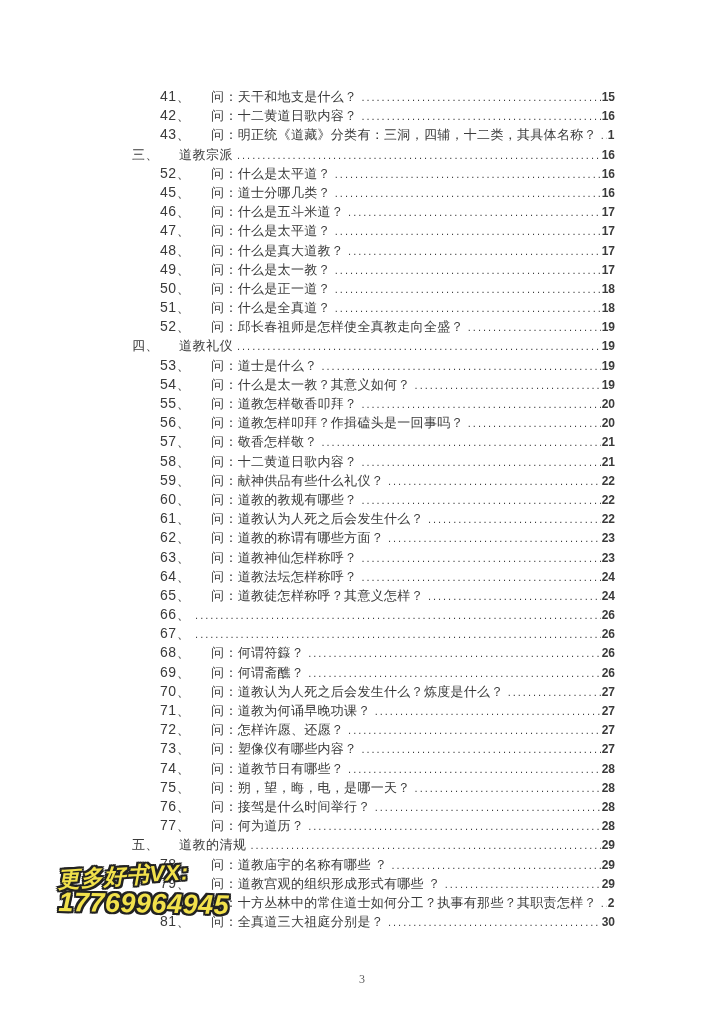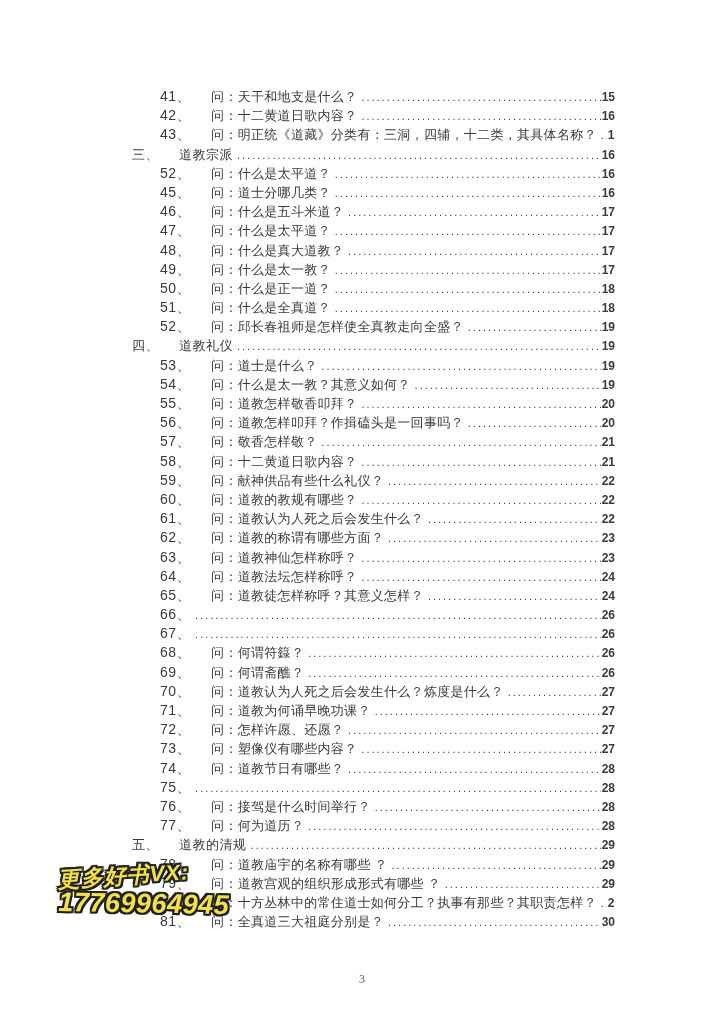--- a/index.html
+++ b/index.html
@@ -325,20 +325,21 @@
     <span class="pg">27</span>
   </div>
       <div class="toc-row item">
     <span class="num">74、</span>
     <span class="label">问：道教节日有哪些？</span>
     <span class="leader"></span>
     <span class="pg">28</span>
   </div>
       <div class="toc-row item">
     <span class="num">75、</span>
+    <span class="label">问：朔，望，晦，电，是哪一天？</span>
     <span class="leader"></span>
     <span class="pg">28</span>
   </div>
       <div class="toc-row item">
     <span class="num">76、</span>
     <span class="label">问：接驾是什么时间举行？</span>
     <span class="leader"></span>
     <span class="pg">28</span>
   </div>
       <div class="toc-row item">

